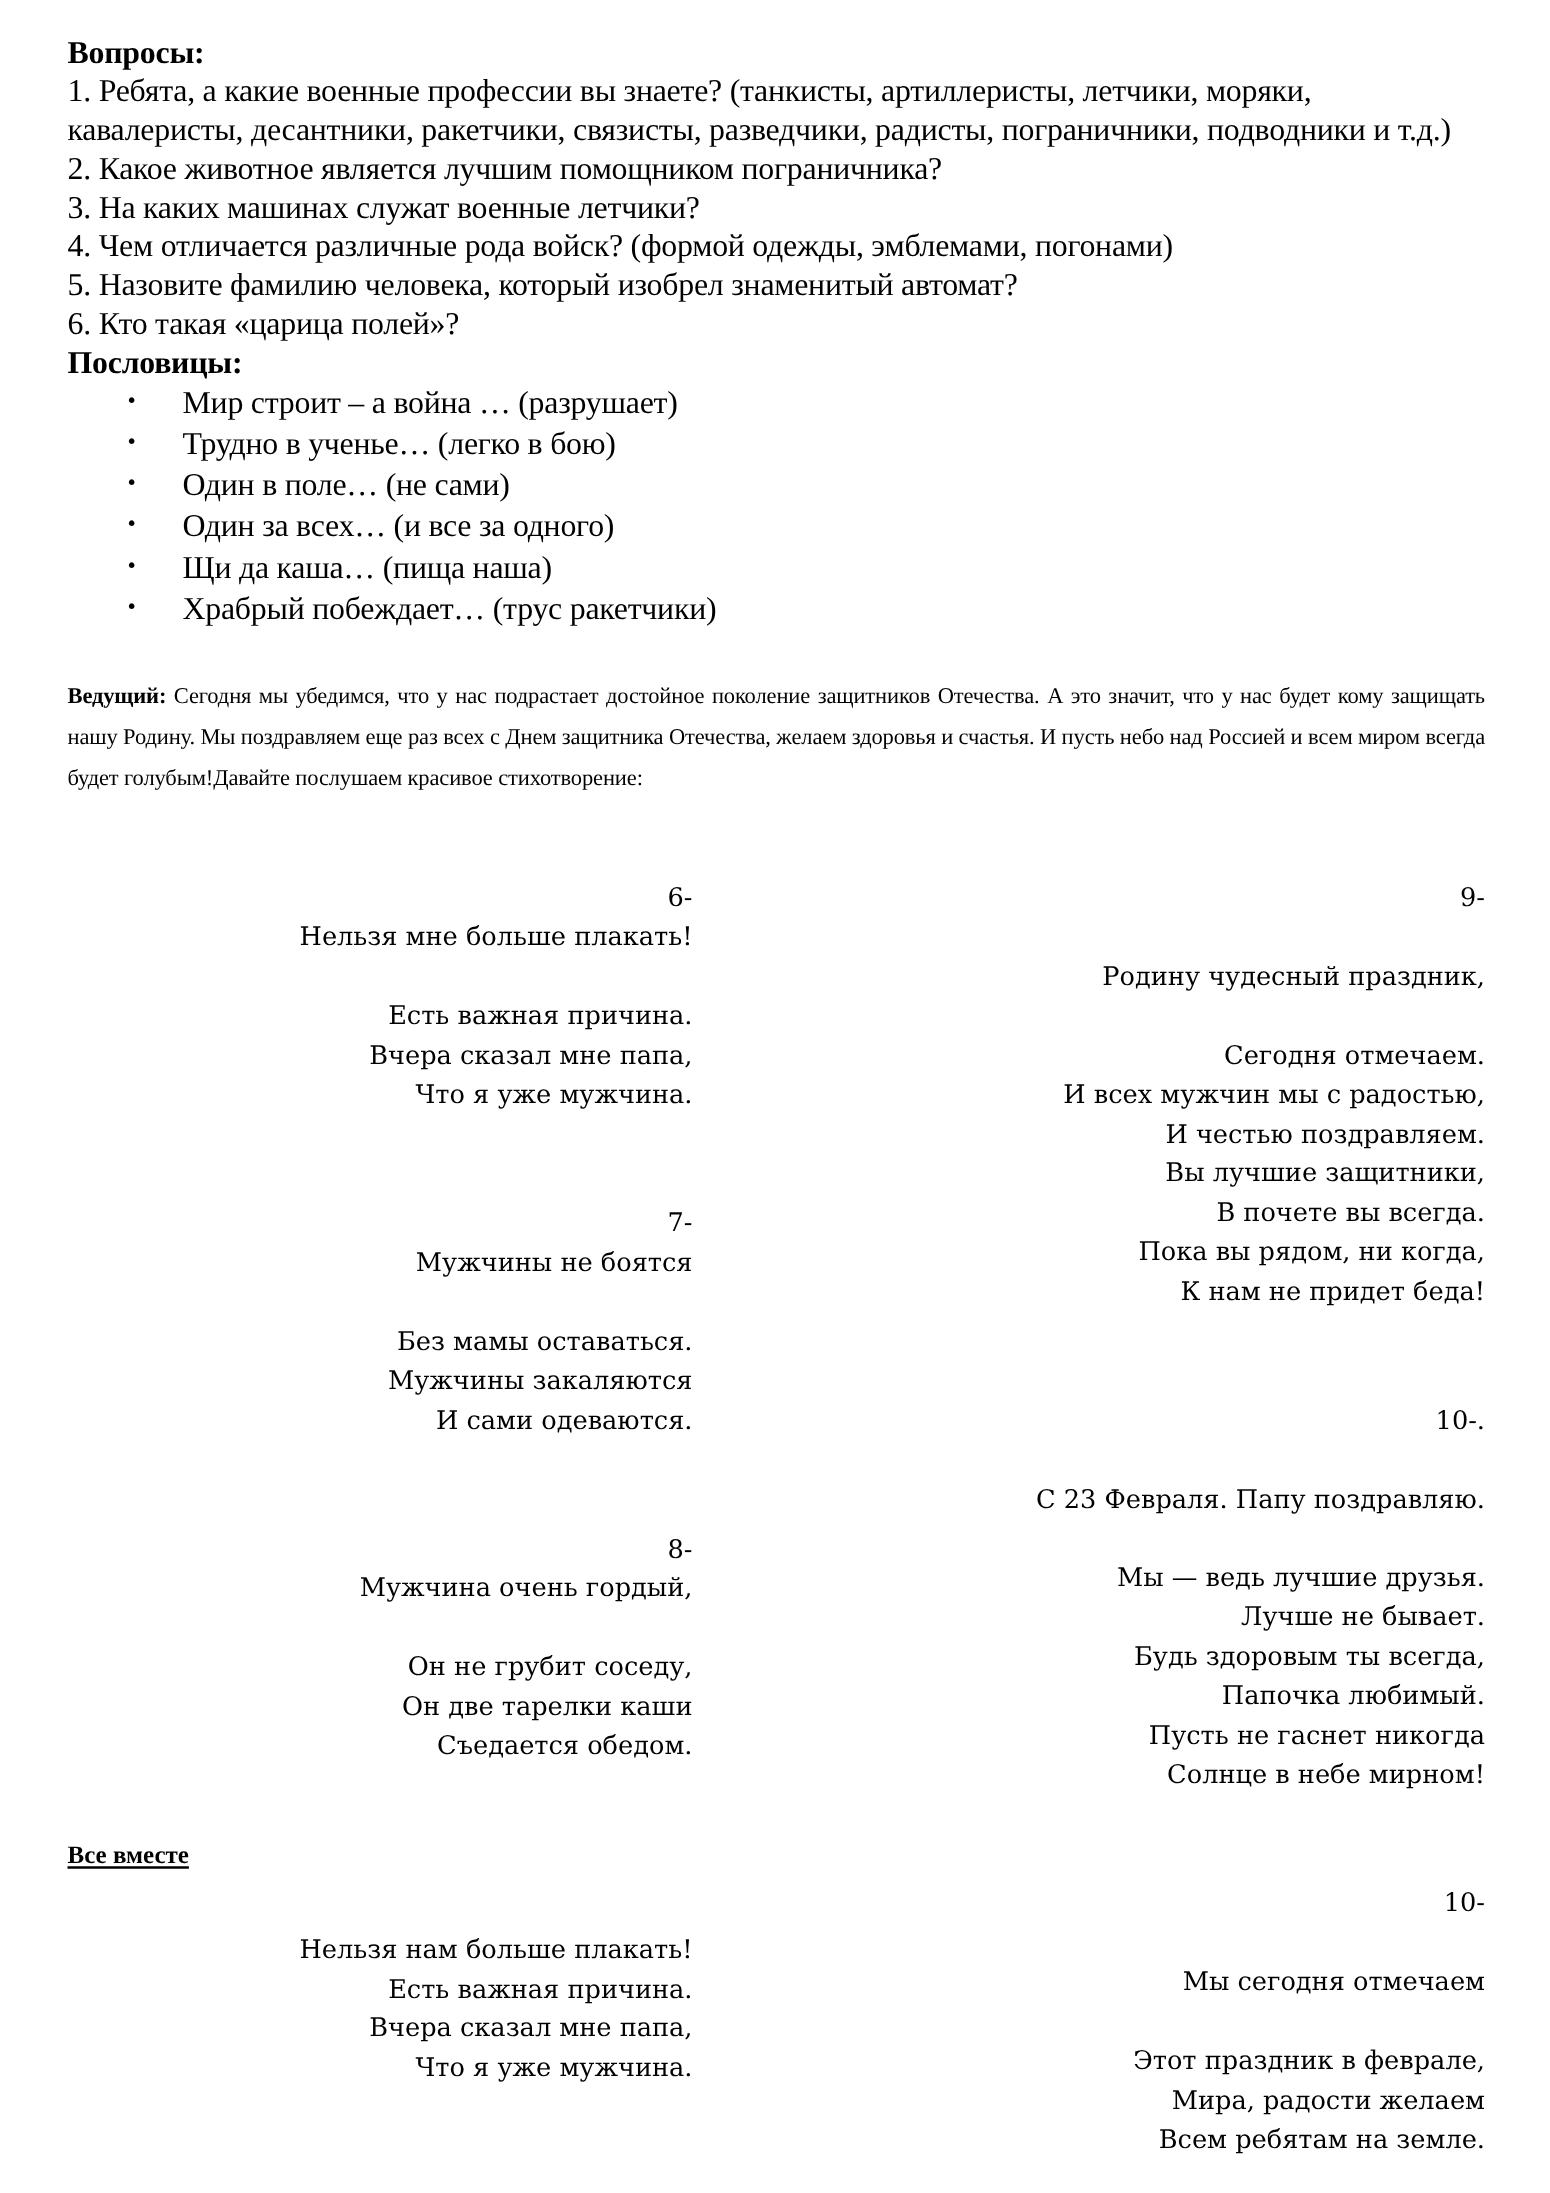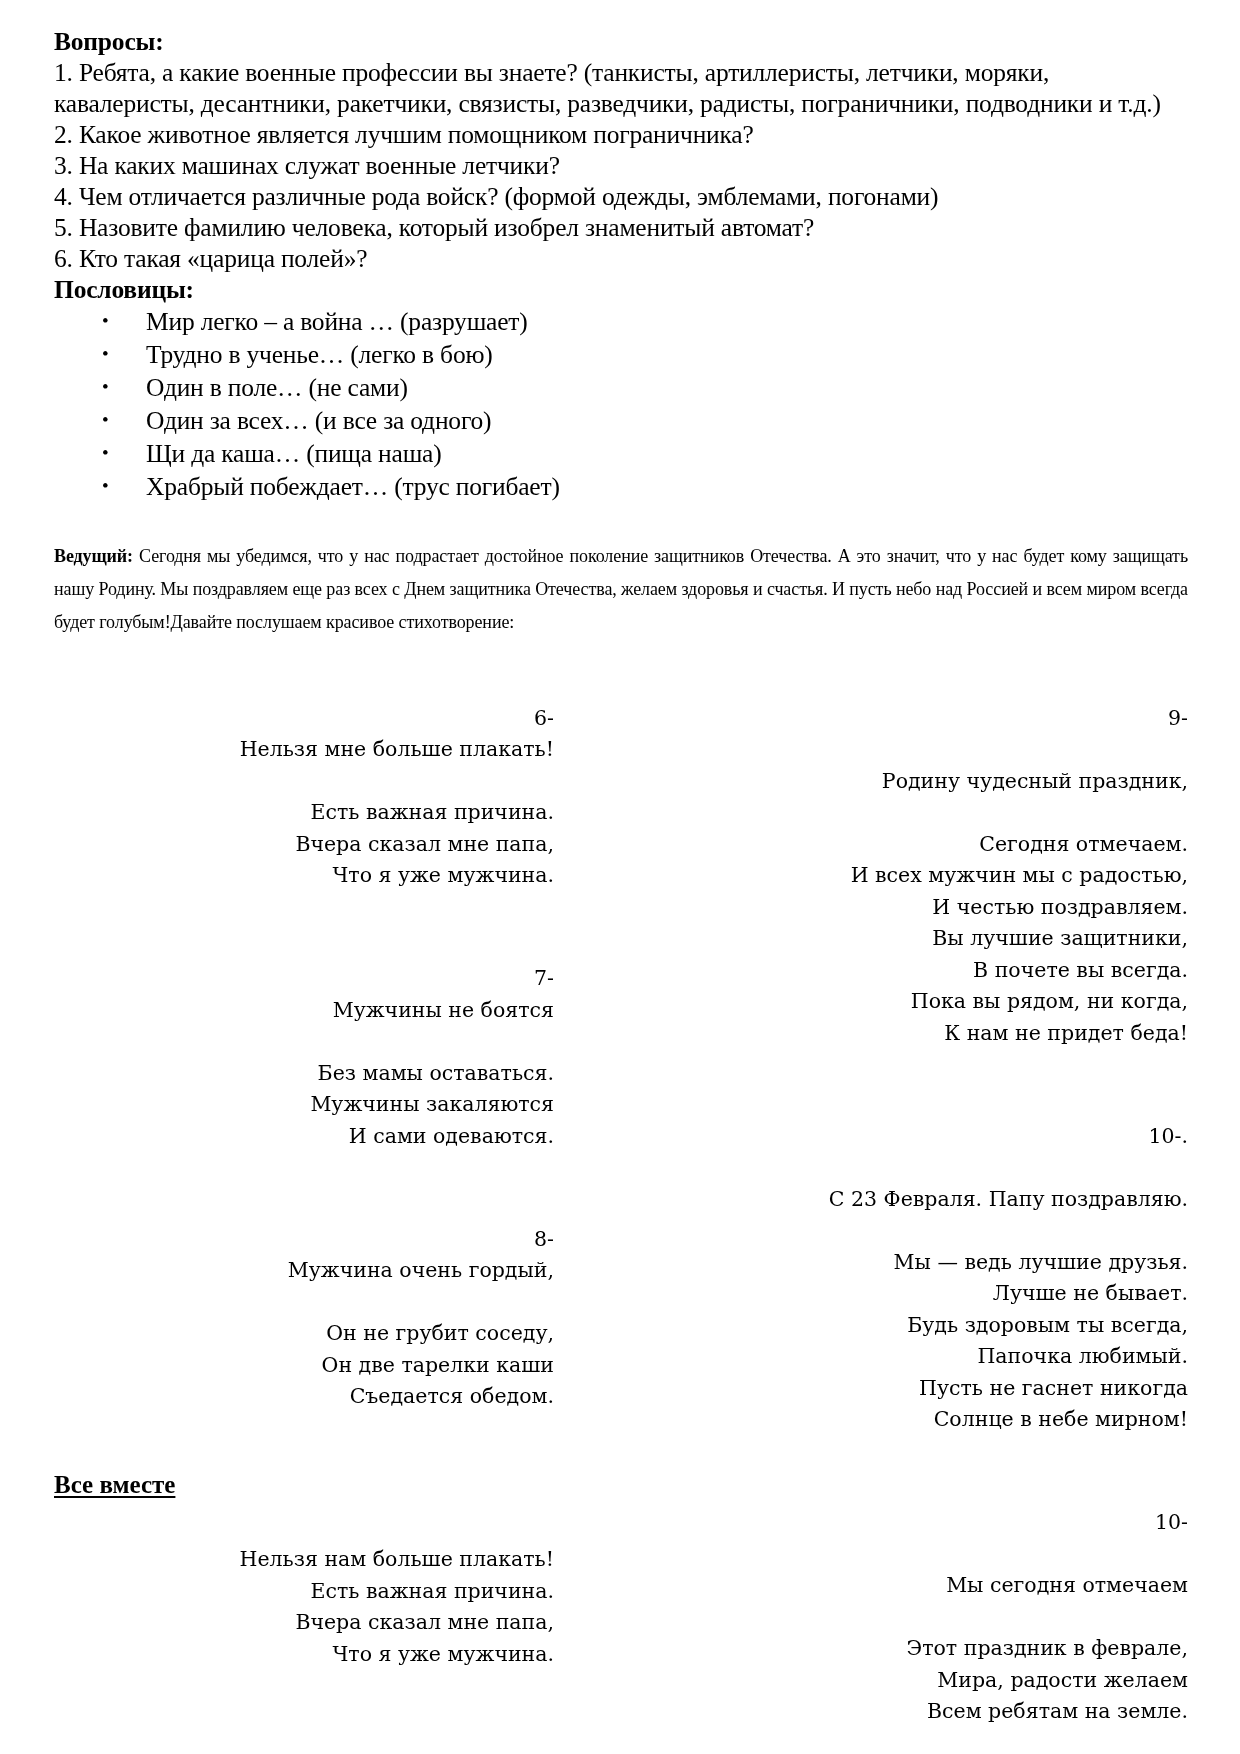--- a/index.html
+++ b/index.html
@@ -105,21 +105,21 @@
   }
   .r-stanza-2 .line + .line {
     padding-left: 18px;
   }
   .r-stanza-3 .line + .line {
     padding-left: 70px;
   }
   .all-together {
     font-family: "Liberation Serif", "DejaVu Serif", serif;
     font-weight: bold;
-    font-size: 25px;
+    font-size: 20px;
     text-decoration: underline;
     text-underline-offset: 3px;
     margin: 16px 0 44px 0;
     display: inline-block;
   }
   .final-stanza .line {
     padding-left: 0;
   }
 </style>
 </head>
@@ -135,41 +135,41 @@
     <div class="q-line">3. На каких машинах служат военные летчики?</div>
     <div class="q-line">4. Чем отличается различные рода войск? (формой одежды, эмблемами, погонами)</div>
     <div class="q-line">5. Назовите фамилию человека, который  изобрел знаменитый автомат?</div>
     <div class="q-line">6. Кто такая «царица полей»?</div>
 
     <div class="heading-bold">Пословицы:</div>
 
     <ul class="proverb-list">
       <li>
         <span class="bullet">•</span>
-        <span>Мир легко – а война … (разрушает)</span>
+        <span>Мир строит – а война … (разрушает)</span>
       </li>
       <li>
         <span class="bullet">•</span>
         <span>Трудно в ученье… (легко в бою)</span>
       </li>
       <li>
         <span class="bullet">•</span>
         <span>Один в поле… (не сами)</span>
       </li>
       <li>
         <span class="bullet">•</span>
         <span>Один за всех… (и все за одного)</span>
       </li>
       <li>
         <span class="bullet">•</span>
         <span>Щи да каша… (пища наша)</span>
       </li>
       <li>
         <span class="bullet">•</span>
-        <span>Храбрый побеждает… (трус погибает)</span>
+        <span>Храбрый побеждает… (трус ракетчики)</span>
       </li>
     </ul>
   </div>
 
   <div class="host-para">
     <span class="host-label">Ведущий:</span>
     <span>Сегодня мы убедимся, что у нас подрастает достойное поколение защитников Отечества. А это значит, что у нас будет кому защищать нашу Родину. Мы поздравляем еще раз всех с Днем защитника Отечества, желаем здоровья и счастья. И пусть небо над Россией и всем миром всегда будет голубым!Давайте послушаем красивое стихотворение:</span>
   </div>
 
   <div class="columns">

